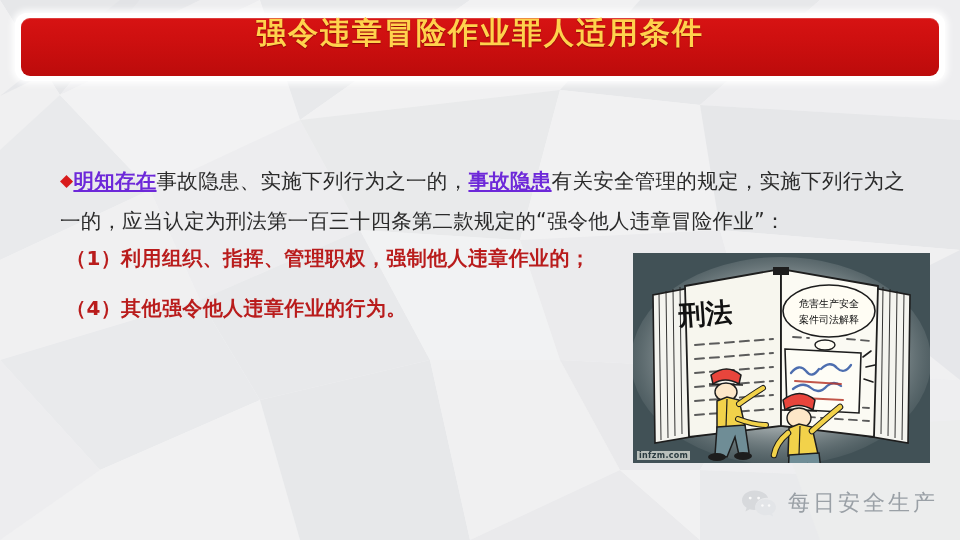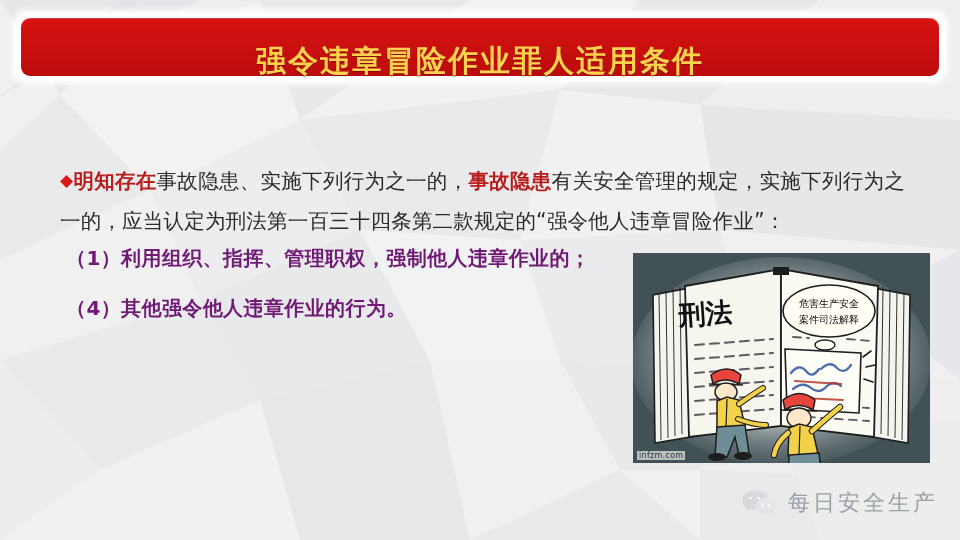--- a/index.html
+++ b/index.html
@@ -45,21 +45,21 @@
   #title-bar {
     position: absolute;
     left: 6px;
     top: 5px;
     width: 918px;
     height: 58px;
     border-radius: 9px;
     background: linear-gradient(180deg, #d71313 0%, #cc0f0f 45%, #bc0b0b 100%);
     box-shadow: inset 0 1px 0 rgba(255,255,255,0.18);
     display: flex;
-    align-items: flex-end;
+    align-items: flex-start;
     justify-content: center;
   }
   #title-text {
     color: #ffd24d;
     font-size: 30px;
     font-weight: bold;
     letter-spacing: 2px;
     line-height: 1;
     text-shadow: 0 1px 1px rgba(90,0,0,0.55);
     white-space: nowrap;
@@ -71,40 +71,41 @@
     left: 60px;
     top: 160px;
     width: 845px;
     font-size: 20.5px;
     line-height: 40px;
     color: #2b2b2b;
     text-align: justify;
     letter-spacing: 0.2px;
   }
   .hl-red {
-    color: #b91c1c;
+    color: #6d28d9;
     font-weight: bold;
+    text-decoration: underline;
   }
   .diamond {
     color: #d81b1b;
     font-size: 17px;
     vertical-align: 2px;
   }
 
   
   #clause-list {
     position: absolute;
     left: 66px;
     top: 248px;
     width: 580px;
   }
   .clause {
     font-size: 20px;
     font-weight: bold;
-    color: #701a75;
+    color: #b91c1c;
     line-height: 1;
     margin-bottom: 30px;
     letter-spacing: 0.4px;
     white-space: nowrap;
   }
   .clause:last-child { margin-bottom: 0; }
 
   
   #illustration {
     position: absolute;
@@ -114,21 +115,21 @@
     height: 210px;
     background: #3f4f53;
     overflow: hidden;
   }
   #illu-svg { display: block; }
   #illu-watermark {
     position: absolute;
     left: 4px;
     bottom: 3px;
     font-size: 8px;
-    font-weight: normal;
+    font-weight: bold;
     color: #2b3b40;
     background: rgba(225,228,222,0.75);
     padding: 0 2px;
     letter-spacing: 0.3px;
   }
 
   
   #brand {
     position: absolute;
     right: 22px;

